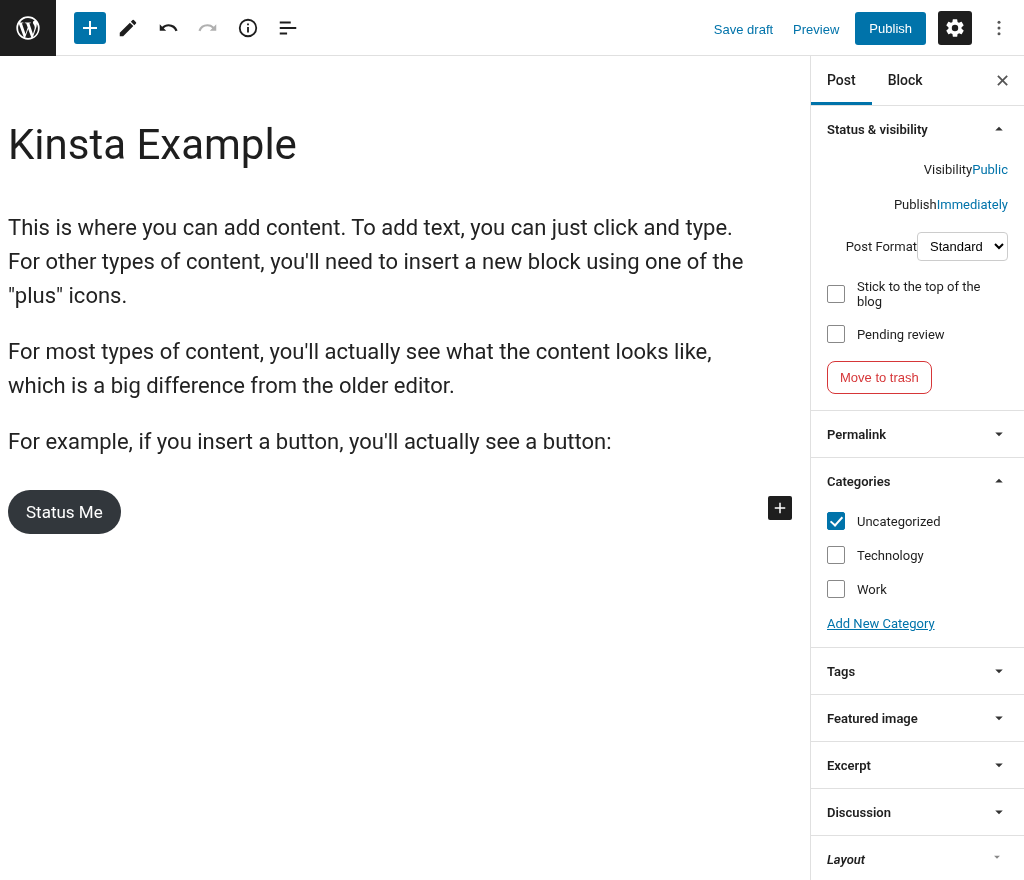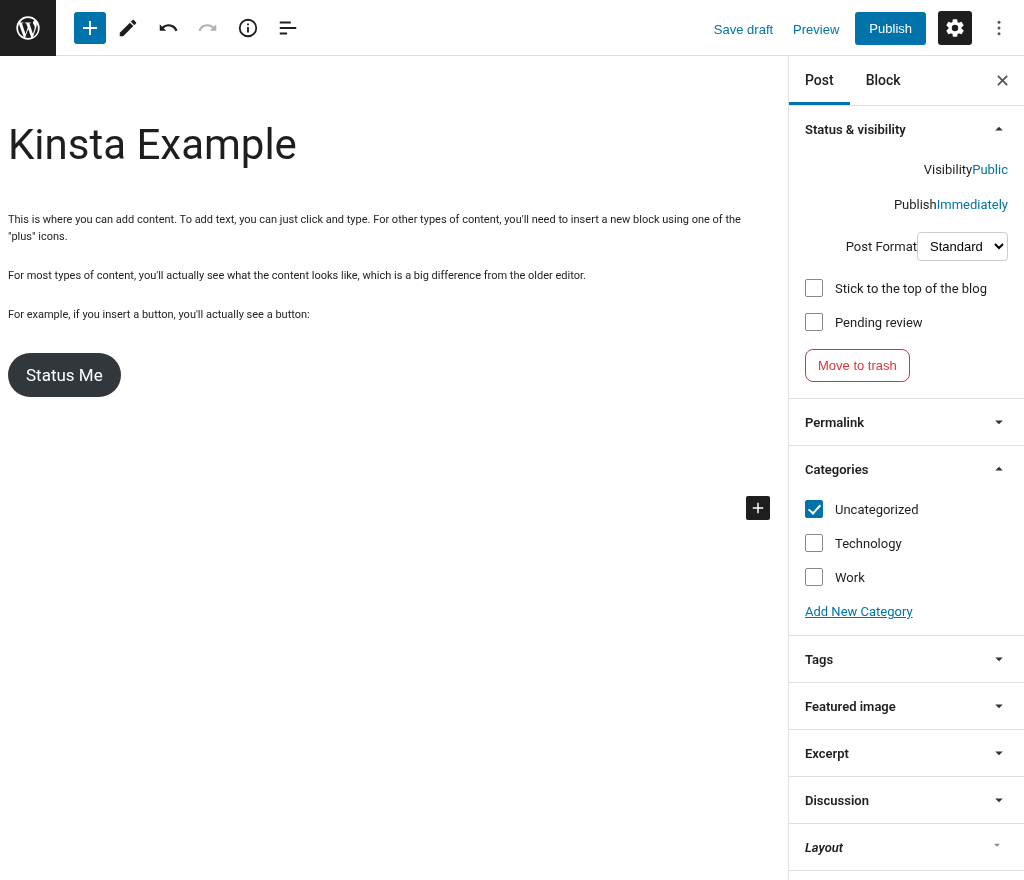--- a/index.html
+++ b/index.html
@@ -50,37 +50,37 @@
   .more-v svg { fill: #555; width: 20px; height: 20px; }
 
   .main { display: flex; height: calc(880px - 56px); }
   .editor {
     flex: 1; padding: 64px 0 0 8px; position: relative; overflow: hidden;
   }
   .post-title {
     font-size: 42px; font-weight: 400; margin-bottom: 42px;
   }
   .post-body p {
-    font-size: 11px; line-height: 1.55; margin-bottom: 22px;
+    font-size: 22px; line-height: 1.55; margin-bottom: 22px;
     color: #222; max-width: 740px;
   }
   .wp-button {
     display: inline-block; background: #32373c; color: #fff;
     padding: 12px 18px; border-radius: 24px; font-size: 17px;
     margin-top: 8px;
   }
   .floating-add {
     position: absolute; right: 18px; top: 440px;
     width: 24px; height: 24px; background: #1e1e1e;
     display: flex; align-items: center; justify-content: center; border-radius: 2px;
   }
   .floating-add svg { fill: #fff; width: 18px; height: 18px; }
 
   .sidebar {
-    width: 236px; border-left: 1px solid #e0e0e0; height: 100%;
+    width: 214px; border-left: 1px solid #e0e0e0; height: 100%;
     overflow-y: auto; font-size: 13px;
   }
   .tabs { display: flex; position: relative; border-bottom: 1px solid #e0e0e0; }
   .tab {
     padding: 16px 16px 14px; font-weight: 500; cursor: pointer; font-size: 14px;
   }
   .tab.active { border-bottom: 3px solid #0073aa; color:#1e1e1e;}
   .tab-close { margin-left: auto; padding: 14px 14px; cursor: pointer; font-size: 18px; color:#555;}
 
   .panel {

